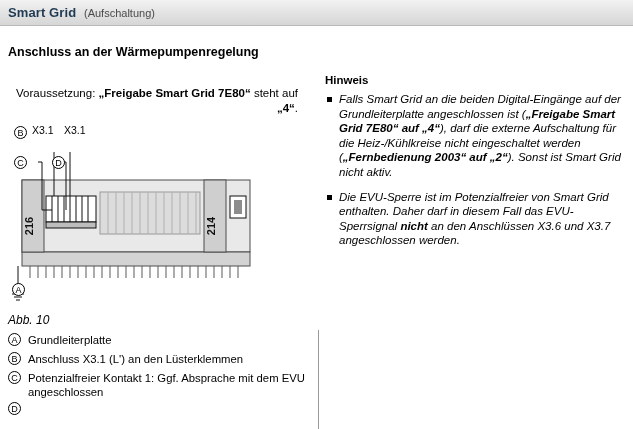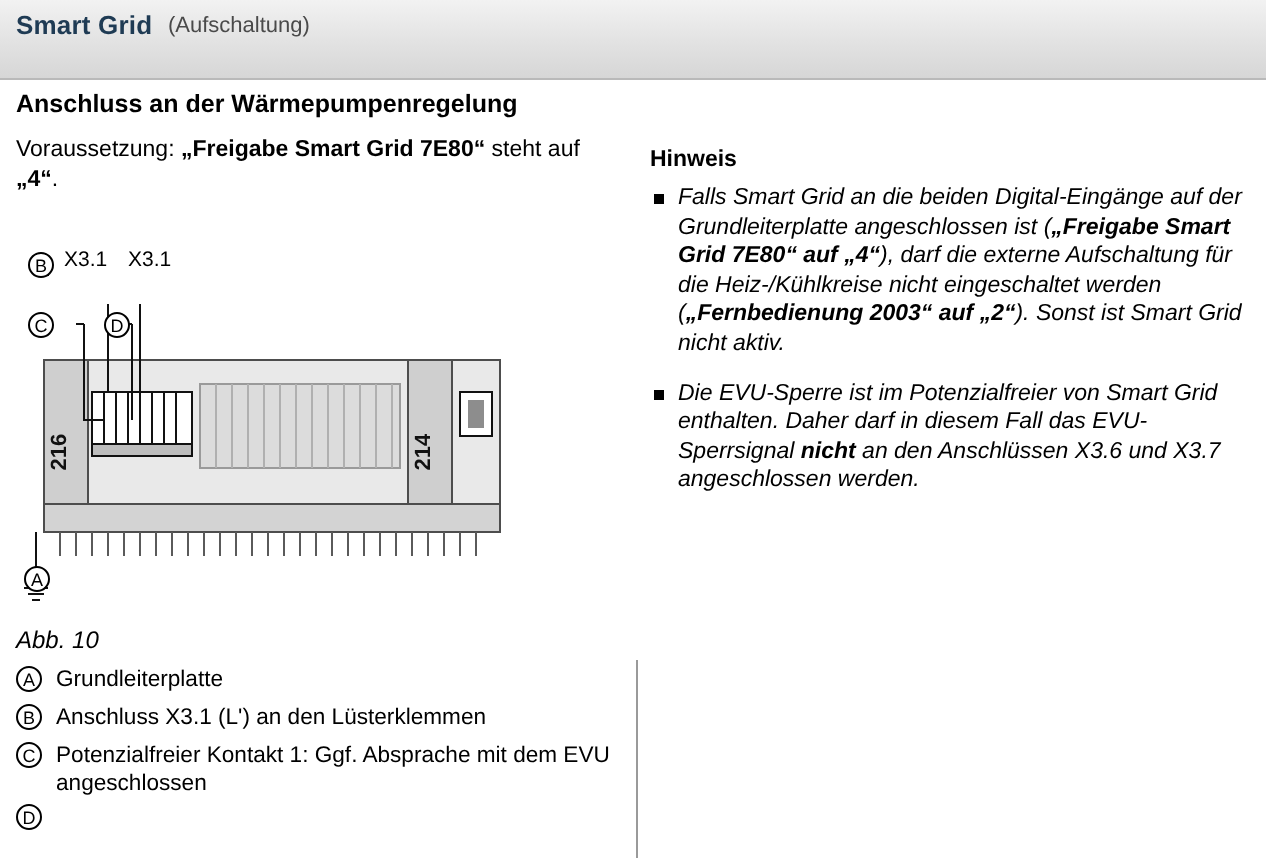--- a/index.html
+++ b/index.html
@@ -14,21 +14,21 @@
     color: #000000;
     overflow: hidden;
     position: relative;
   }
 
   
   .header-bar {
     position: absolute;
     left: 0; top: 0;
     width: 633px;
-    height: 40px;
+    height: 26px;
     background: linear-gradient(to bottom, #f2f2f2 0%, #e2e2e2 55%, #d6d6d6 100%);
     border-bottom: 1px solid #b9b9b9;
     box-sizing: border-box;
   }
   .header-title {
     position: absolute;
     left: 8px; top: 5px;
     font-size: 13px;
     font-weight: bold;
     color: #1f3b54;
@@ -47,24 +47,25 @@
     position: absolute;
     left: 8px; top: 45px;
     font-size: 12.5px;
     font-weight: bold;
     color: #000;
   }
 
   
   .precondition {
     position: absolute;
-    left: 8px; top: 68px;
+    left: 8px; top: 86px;
     width: 290px;
     font-size: 11.5px;
     line-height: 15px;
+    text-align: right;
   }
   .precondition b { font-weight: bold; }
 
   
   .hinweis-wrap {
     position: absolute;
     left: 325px; top: 74px;
     width: 300px;
   }
   .hinweis-title {

